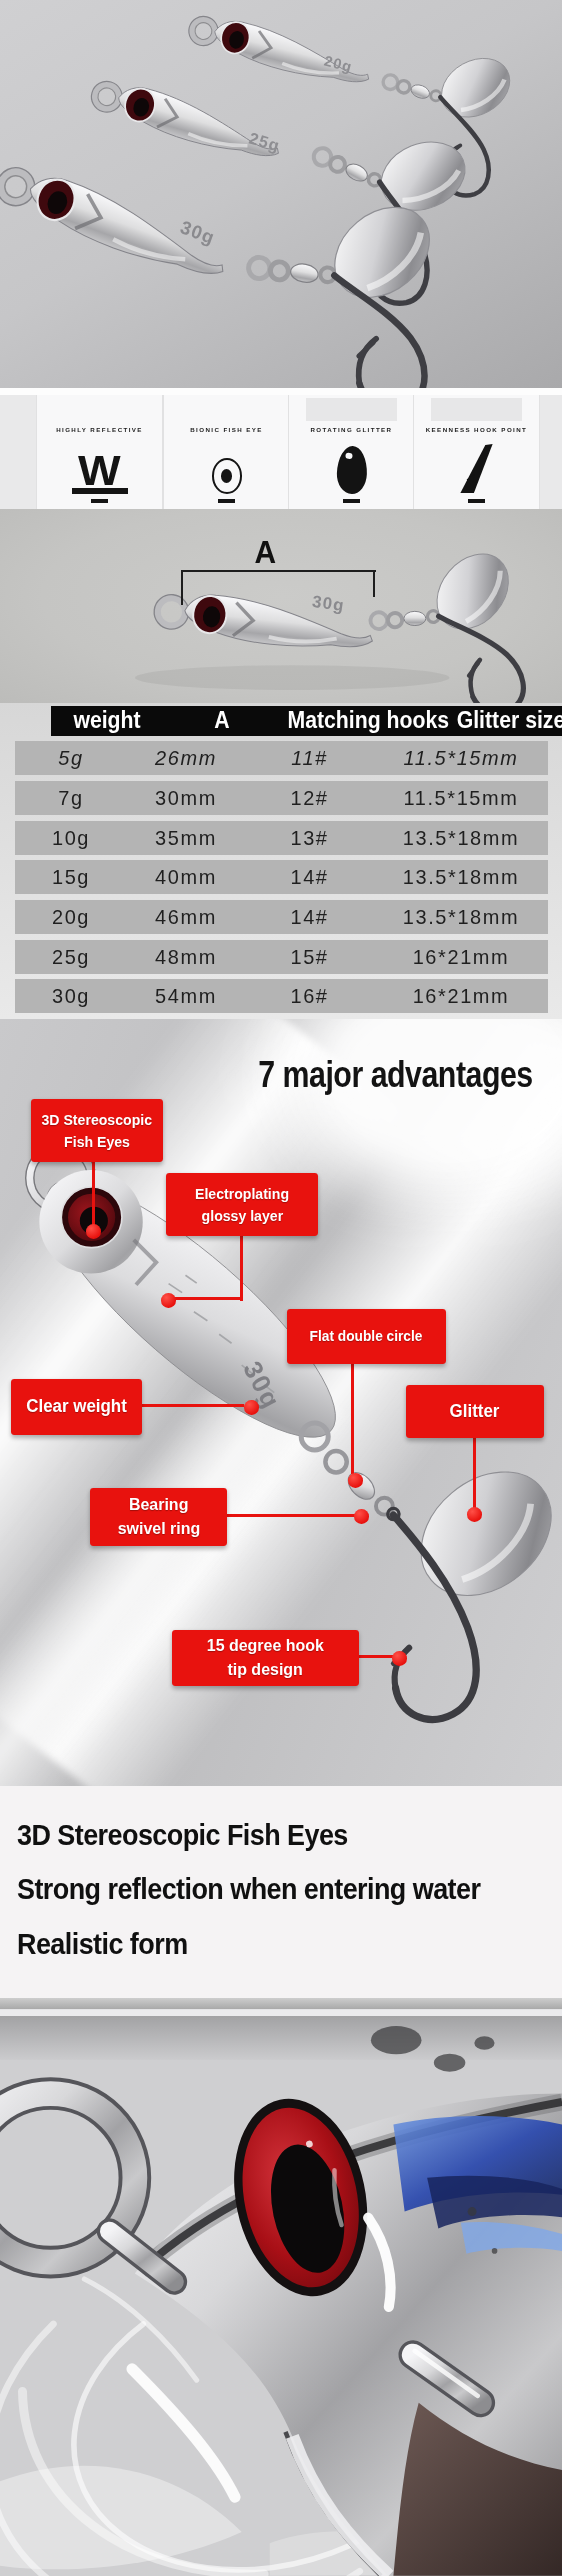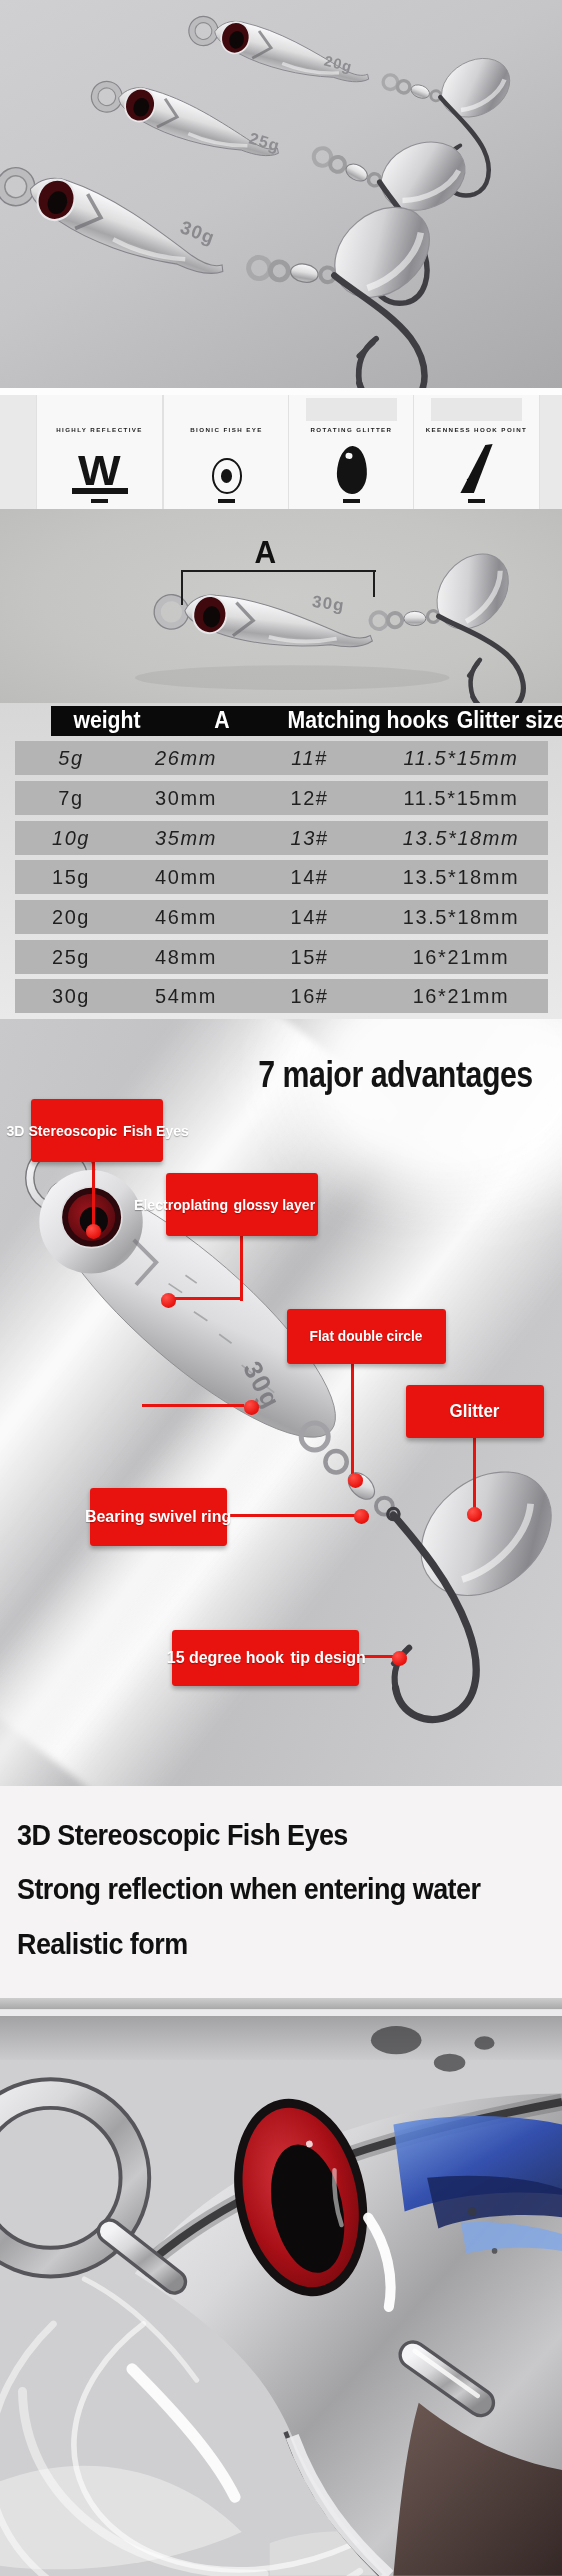--- a/index.html
+++ b/index.html
@@ -54,21 +54,21 @@
   .swoosh{position:absolute;background:linear-gradient(90deg,rgba(255,255,255,0),#ffffff 48%,rgba(255,255,255,0));
           filter:blur(3.9px);}
   #sw1{width:242px;height:844px;left:-67px;top:-67px;transform:rotate(38deg);opacity:.95;}
   #sw2{width:214px;height:956px;left:242px;top:-112px;transform:rotate(38deg);opacity:.9;}
   #sw3{width:146px;height:619px;left:34px;top:292px;transform:rotate(38deg);opacity:.75;}
   #sw4{width:427px;height:315px;right:-101px;top:-101px;background:radial-gradient(closest-side,#ffffff 55%,rgba(255,255,255,0));
        filter:blur(14px);opacity:.95;transform:none;}
   #adv-heading{position:absolute;right:29px;top:35px;font-size:37px;font-weight:800;color:#131313;
                letter-spacing:-0.6px;white-space:nowrap;transform:scaleX(.82);transform-origin:right top;}
   .rbox{position:absolute;background:var(--accent-red,#e8120e);color:#fff;border-radius:3.4px;
-        display:flex;justify-content:center;align-items:center;
+        display:flex;flex-direction:column;justify-content:center;align-items:center;
         box-shadow:0 2.2px 4.5px rgba(0,0,0,.28);z-index:5;}
   .rbox .rl{display:block;text-align:center;font-weight:800;line-height:1.42;white-space:nowrap;
             text-shadow:0 1.1px 1.1px rgba(0,0,0,.3);transform:scaleX(.94);}
   .fs27 .rl{font-size:15px;} .fs26 .rl{font-size:14.6px;} .fs30 .rl{font-size:17px;} .fs32 .rl{font-size:18px;}
   .cline{position:absolute;background:var(--accent-red,#e8120e);z-index:4;}
   .cdot{position:absolute;width:14.6px;height:14.6px;border-radius:50%;z-index:4;
         background:radial-gradient(circle at 35% 30%,#ff5048,var(--accent-red,#e8120e) 70%);}
 
   
   #benefits{top:1786px;height:213px;background:#f5f3f4;}
@@ -248,21 +248,21 @@
       <span>26mm</span>
       <span>11#</span>
       <span>11.5*15mm</span>
     </div>
     <div class="trow" style="top:78px;">
       <span>7g</span>
       <span>30mm</span>
       <span>12#</span>
       <span>11.5*15mm</span>
     </div>
-    <div class="trow" style="top:118px;font-style:italic;">
+    <div class="trow" style="top:118px;">
       <span>10g</span>
       <span>35mm</span>
       <span>13#</span>
       <span>13.5*18mm</span>
     </div>
     <div class="trow" style="top:157px;">
       <span>15g</span>
       <span>40mm</span>
       <span>14#</span>
       <span>13.5*18mm</span>
@@ -360,26 +360,30 @@
     <div class="cdot" style="left:348px;top:454px;"></div>
     <div class="cdot" style="left:244px;top:381px;"></div>
     <div class="cdot" style="left:467px;top:488px;"></div>
     <div class="cdot" style="left:354px;top:490px;"></div>
     <div class="cdot" style="left:392px;top:632px;"></div>
 
     <div class="rbox fs27" style="left:31px;top:80px;width:132px;height:63px;">
       <span class="rl">3D Stereoscopic</span>
       <span class="rl">Fish Eyes</span>
     </div>
-    <div class="rbox fs27" style="left:166px;top:154px;width:152px;height:63px;justify-content:flex-end;">
+    <div class="rbox fs27" style="left:166px;top:154px;width:152px;height:63px;">
       <span class="rl">Electroplating</span>
       <span class="rl">glossy layer</span>
     </div>
     <div class="rbox fs26" style="left:287px;top:290px;width:159px;height:55px;">
       <span class="rl">Flat double circle</span>
+      <span class="rl"></span>
+    </div>
+    <div class="rbox fs32" style="left:11.2px;top:360px;width:131px;height:56px;">
+      <span class="rl">Clear weight</span>
       <span class="rl"></span>
     </div>
     <div class="rbox fs30" style="left:90px;top:469px;width:137px;height:58px;">
       <span class="rl">Bearing</span>
       <span class="rl">swivel ring</span>
     </div>
     <div class="rbox fs32" style="left:406px;top:366px;width:138px;height:53px;">
       <span class="rl">Glitter</span>
       <span class="rl"></span>
     </div>

